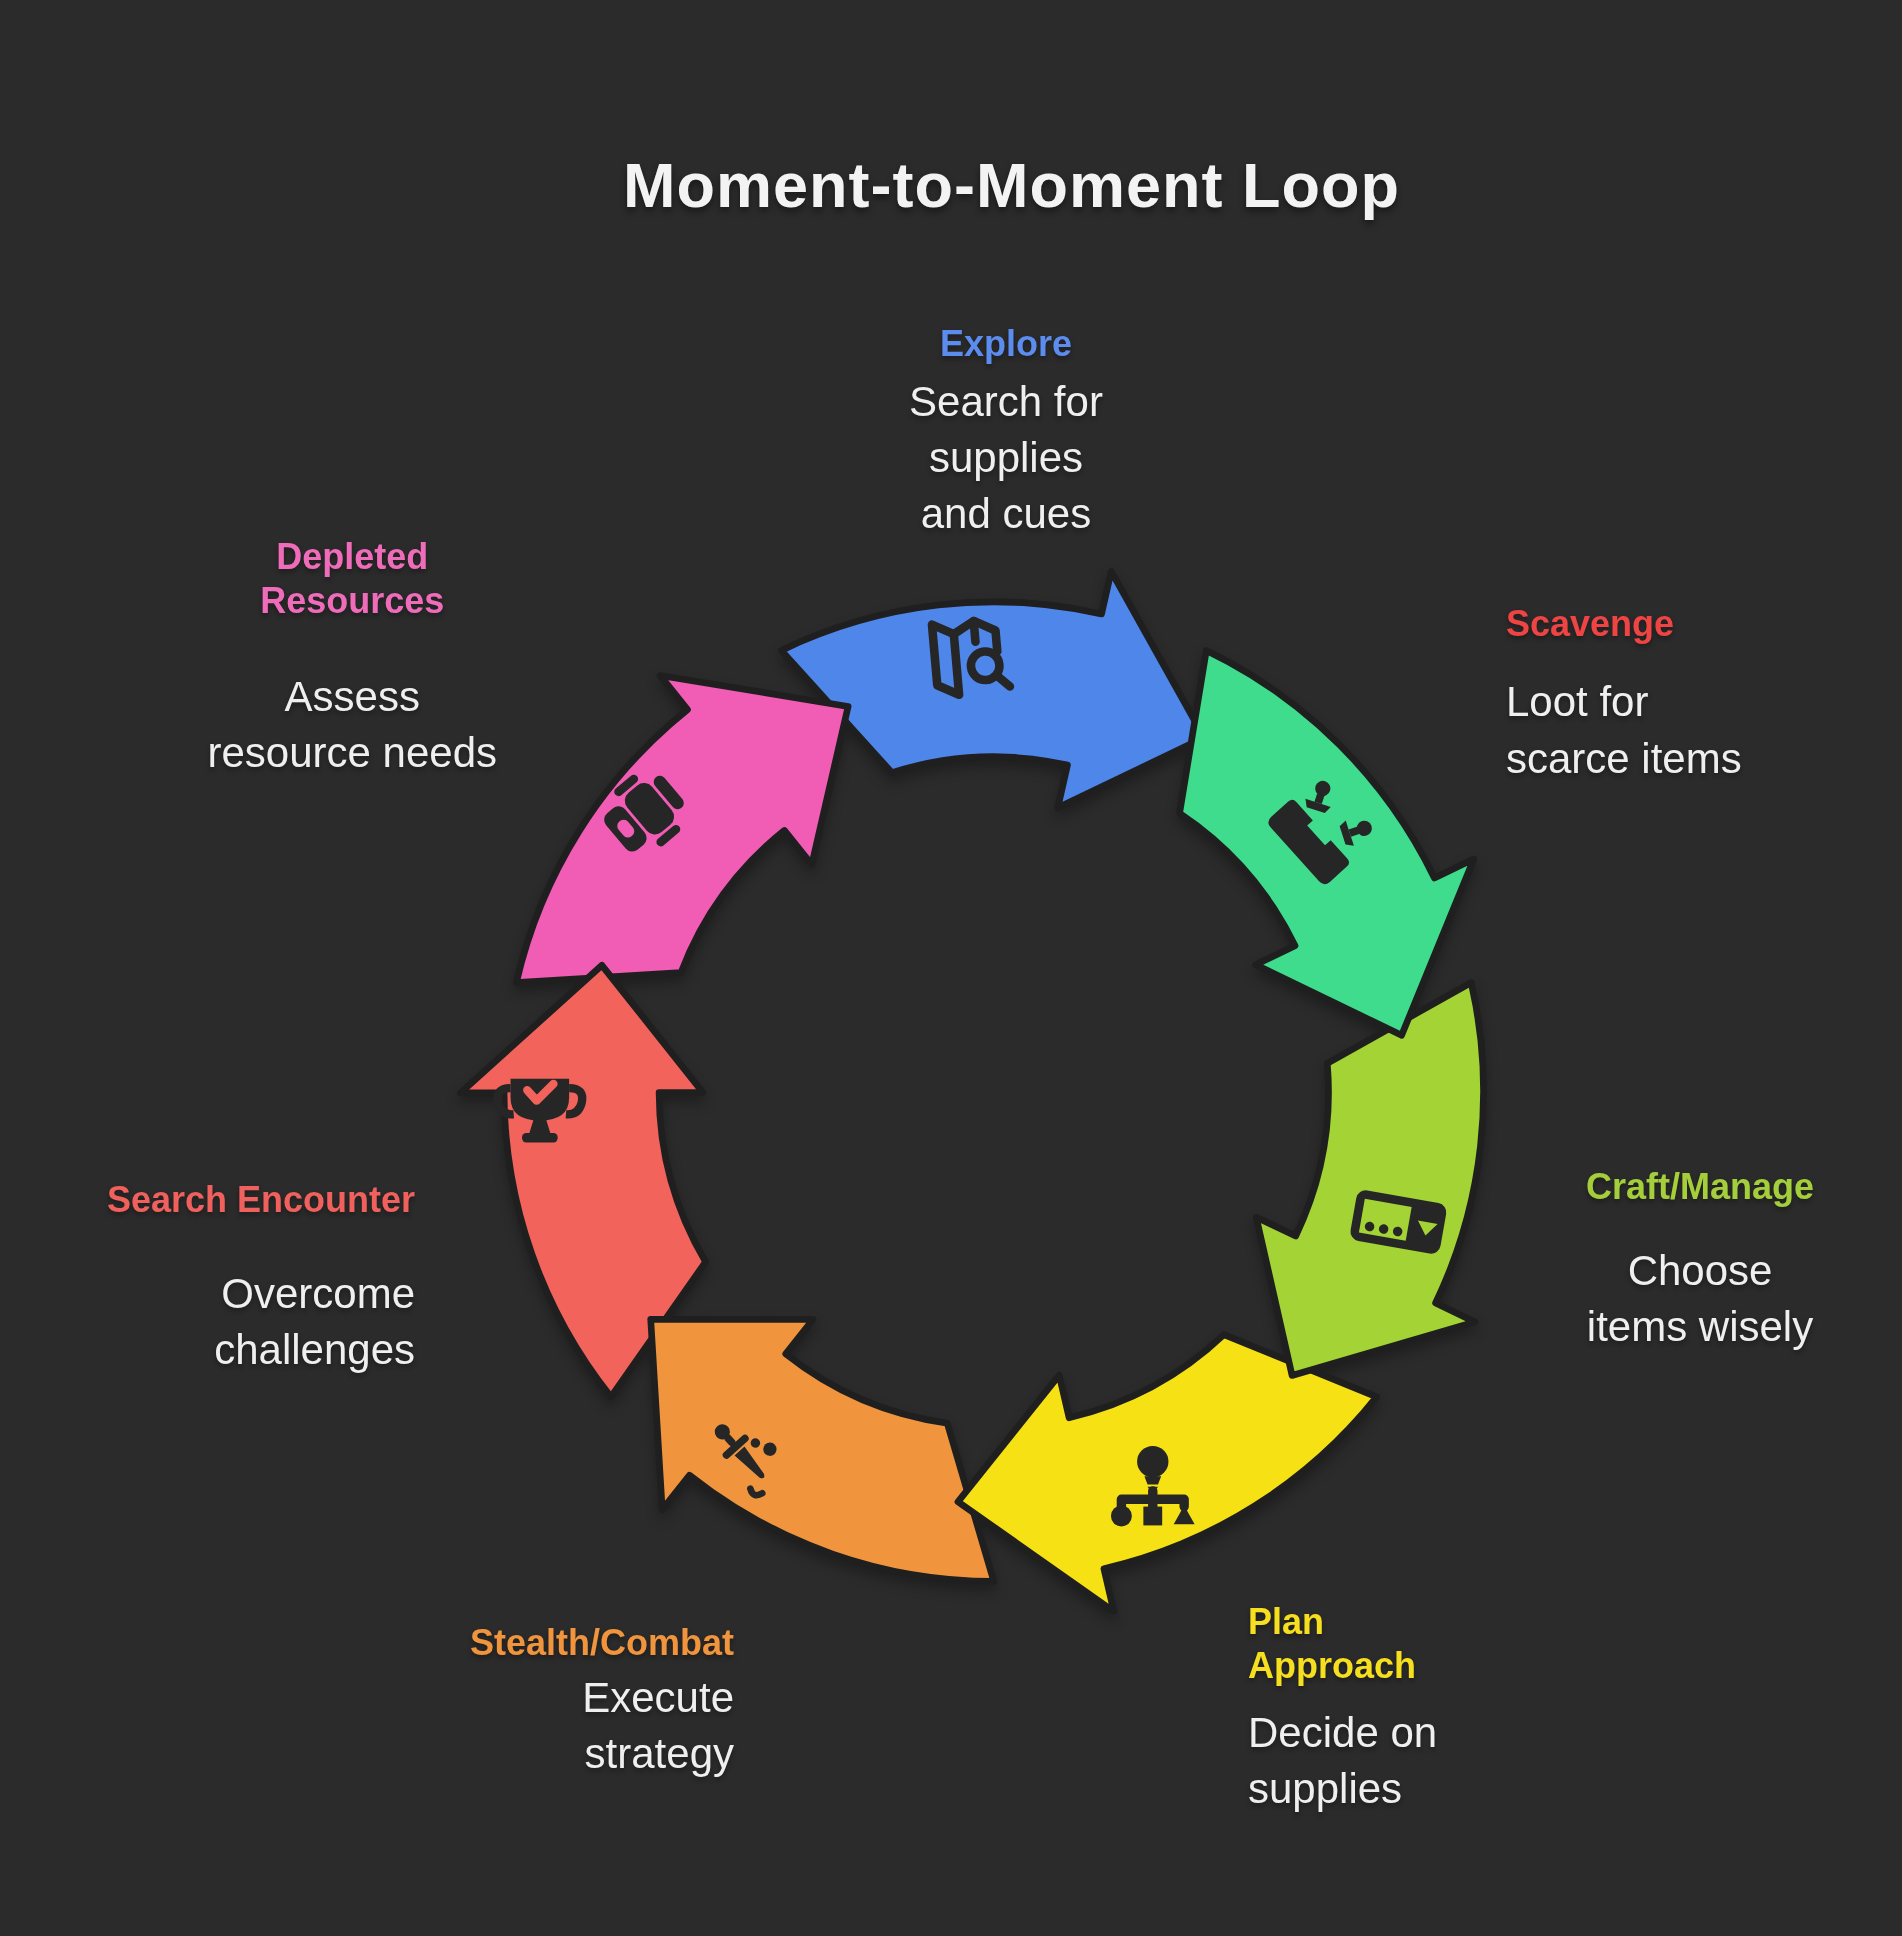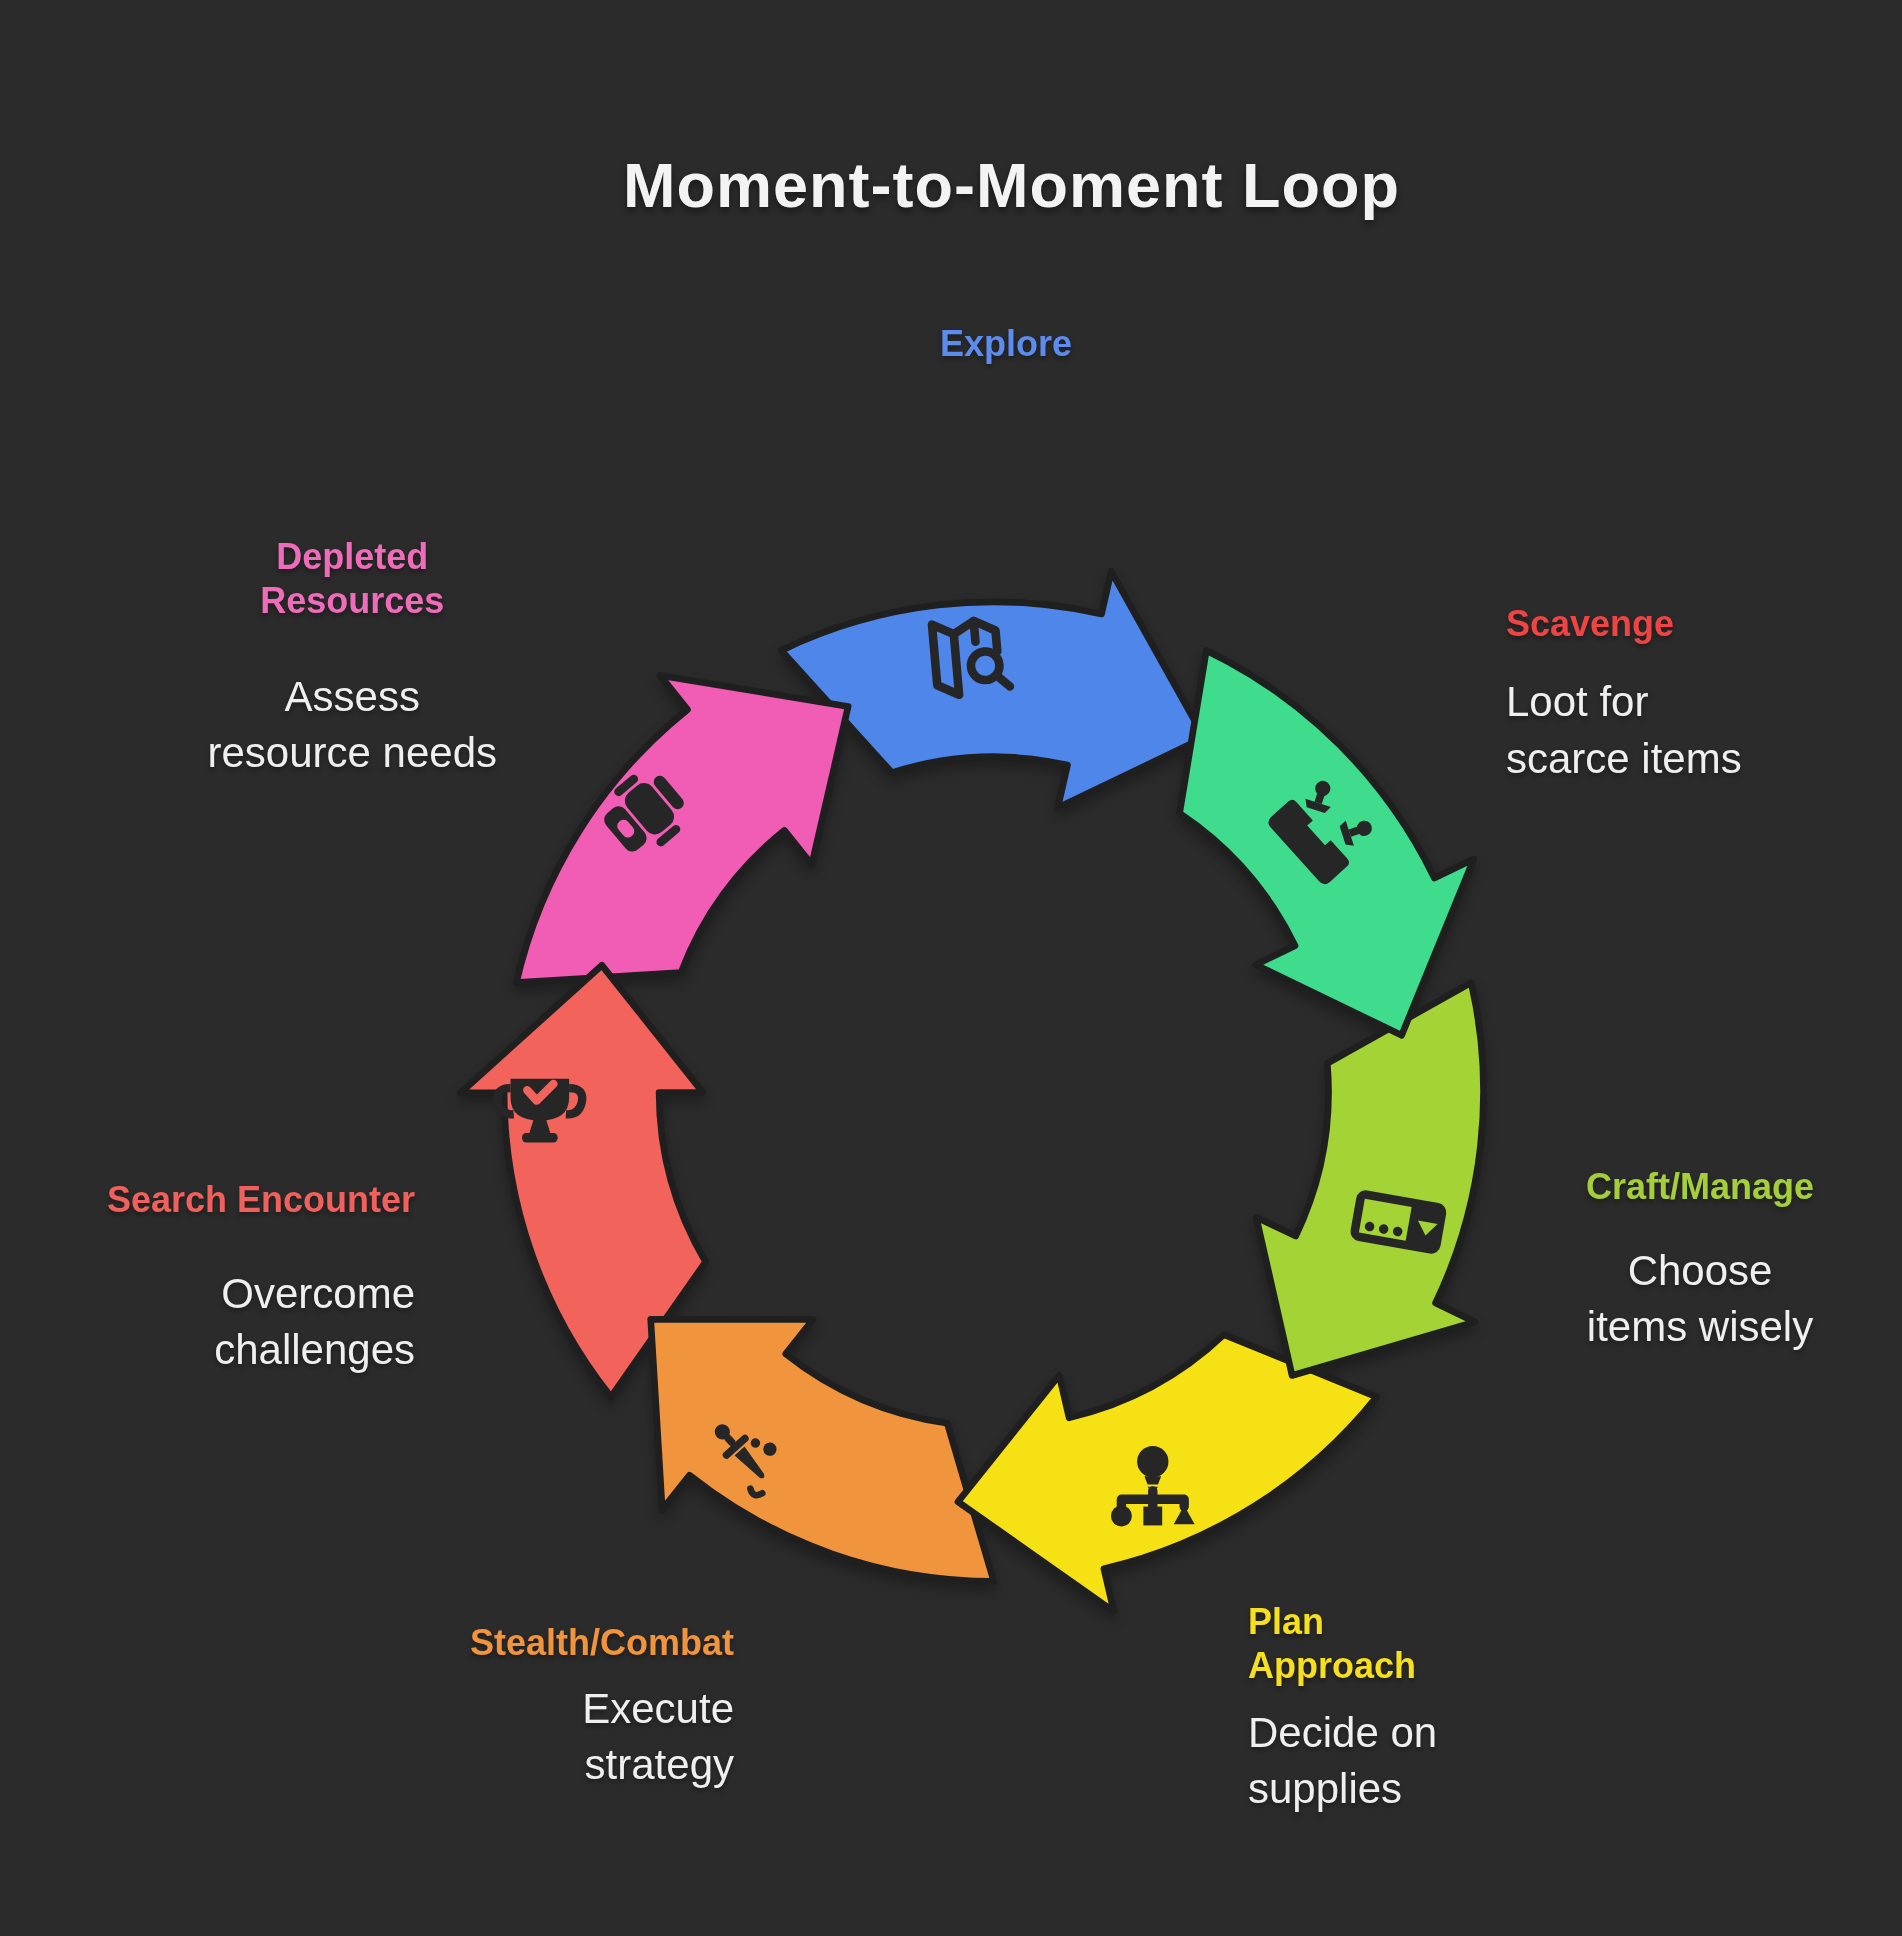--- a/index.html
+++ b/index.html
@@ -26,21 +26,21 @@
   }
   .pos-explore{left:768px;top:291px;width:476px;text-align:center;}
   .pos-explore .step-desc{margin-top:7.6px;}
   .pos-scavenge{left:1506px;top:571px;text-align:left;}
   .pos-scavenge .step-desc{margin-top:28.5px;}
   .pos-craft-manage{left:1586px;top:1134px;text-align:center;}
   .pos-craft-manage .step-desc{margin-top:34px;}
   .pos-plan-approach{left:1248px;top:1569px;text-align:left;}
   .pos-plan-approach .step-desc{margin-top:17px;}
   .pos-stealth-combat{right:1168px;top:1590px;text-align:right;}
-  .pos-stealth-combat .step-desc{margin-top:16px;}
+  .pos-stealth-combat .step-desc{margin-top:5px;}
   .pos-survive-encounter{right:1487px;top:1147px;text-align:right;}
   .pos-survive-encounter .step-desc{margin-top:44px;}
   .pos-depleted-resources{right:1405px;top:504px;text-align:center;}
   .pos-depleted-resources .step-desc{margin-top:46px;}
 </style>
 </head>
 <body>
 
 <div class="page-title">Moment-to-Moment Loop</div>
 
@@ -128,20 +128,23 @@
    <rect x="30" y="-19" width="9" height="30" rx="4.5"></rect>
    <rect x="-25" y="13" width="50" height="26" rx="9"></rect>
    <rect x="-10" y="19" width="20" height="13" rx="6" fill="currentColor"></rect>
         </g>
       </g>
     </g>
 </svg>
 
 <div class="step-label pos-explore">
   <div class="step-heading" style="color: rgb(91, 140, 238);">Explore</div>
+  <div class="step-desc">Search for
+supplies
+and cues</div>
 </div>
 
 <div class="step-label pos-scavenge">
   <div class="step-heading" style="color: #ef4444;">Scavenge</div>
   <div class="step-desc">Loot for
 scarce items</div>
 </div>
 
 <div class="step-label pos-craft-manage">
   <div class="step-heading" style="color: rgb(165, 206, 59);">Craft/Manage</div>

